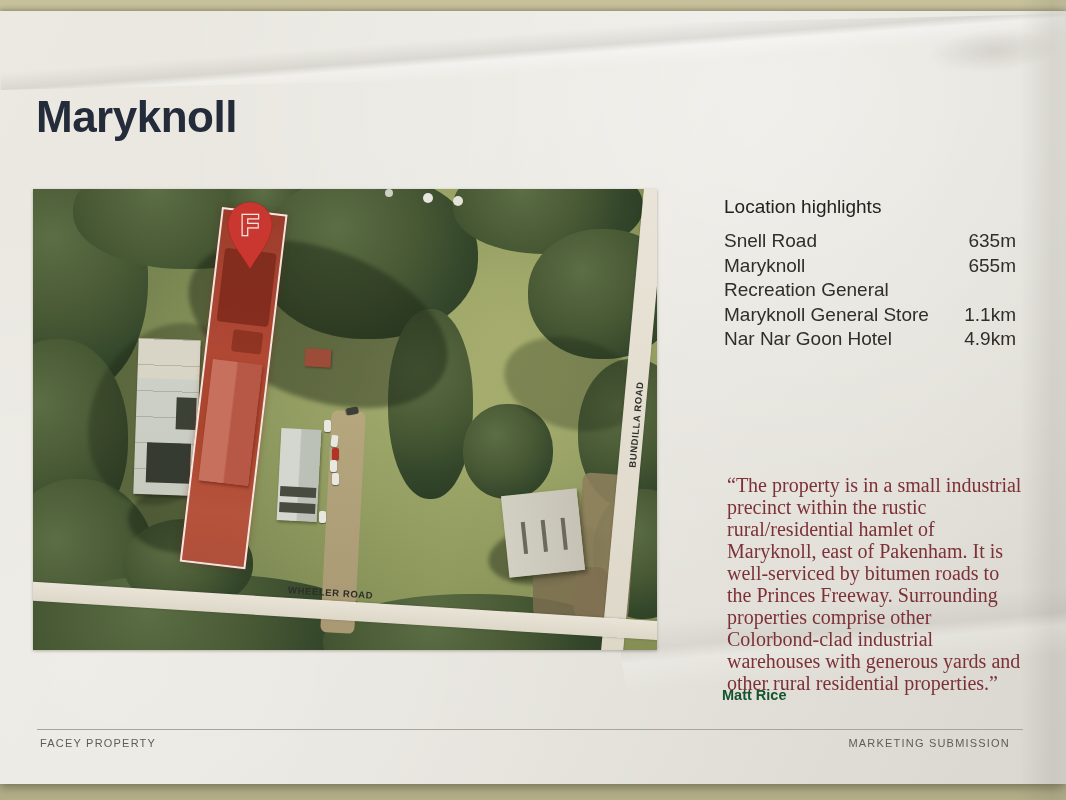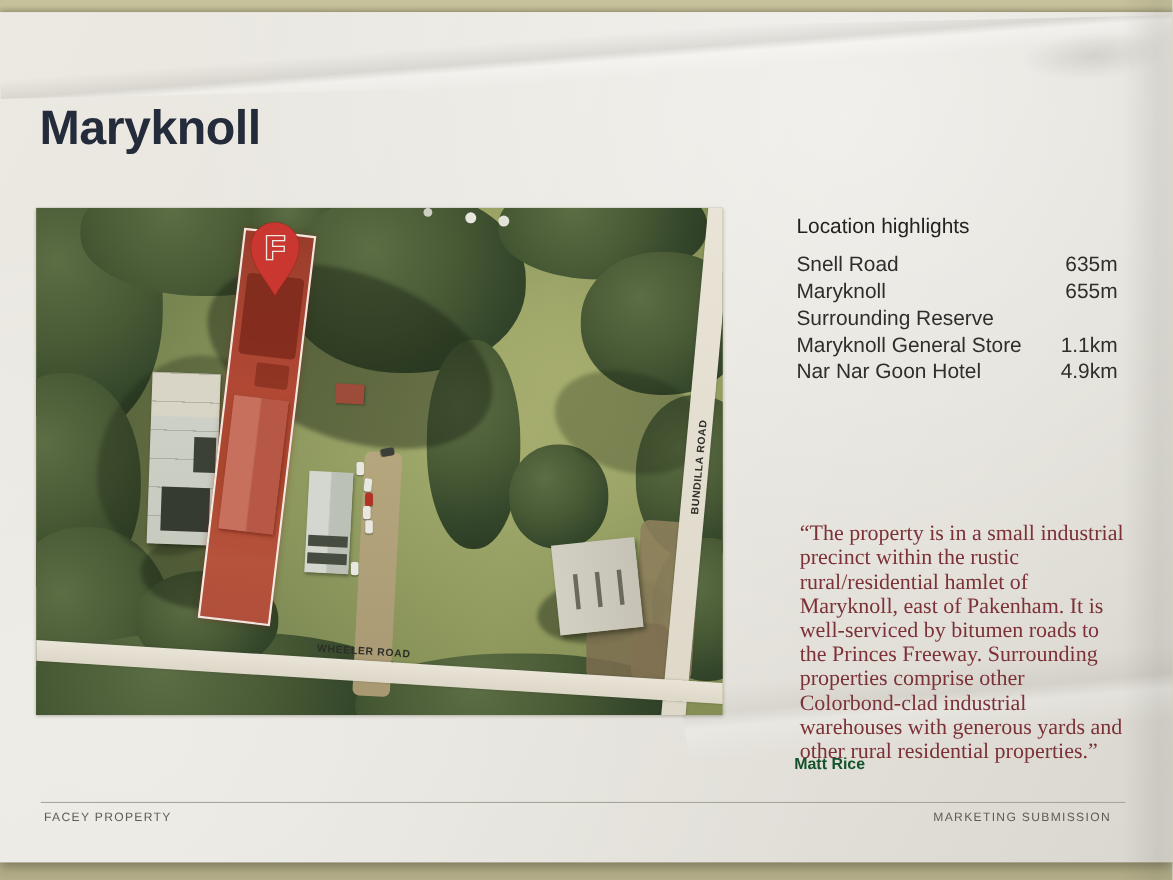--- a/index.html
+++ b/index.html
@@ -187,21 +187,21 @@
 <div class="hl-list">
   <div class="hl-row">
     <span>Snell Road</span>
     <span class="hl-val">635m</span>
   </div>
   <div class="hl-row">
     <span>Maryknoll</span>
     <span class="hl-val">655m</span>
   </div>
   <div class="hl-row">
-    <span>Surrounding Reserve</span>
+    <span>Recreation General</span>
     <span class="hl-val"></span>
   </div>
   <div class="hl-row">
     <span>Maryknoll General Store</span>
     <span class="hl-val">1.1km</span>
   </div>
   <div class="hl-row">
     <span>Nar Nar Goon Hotel</span>
     <span class="hl-val">4.9km</span>
   </div>

